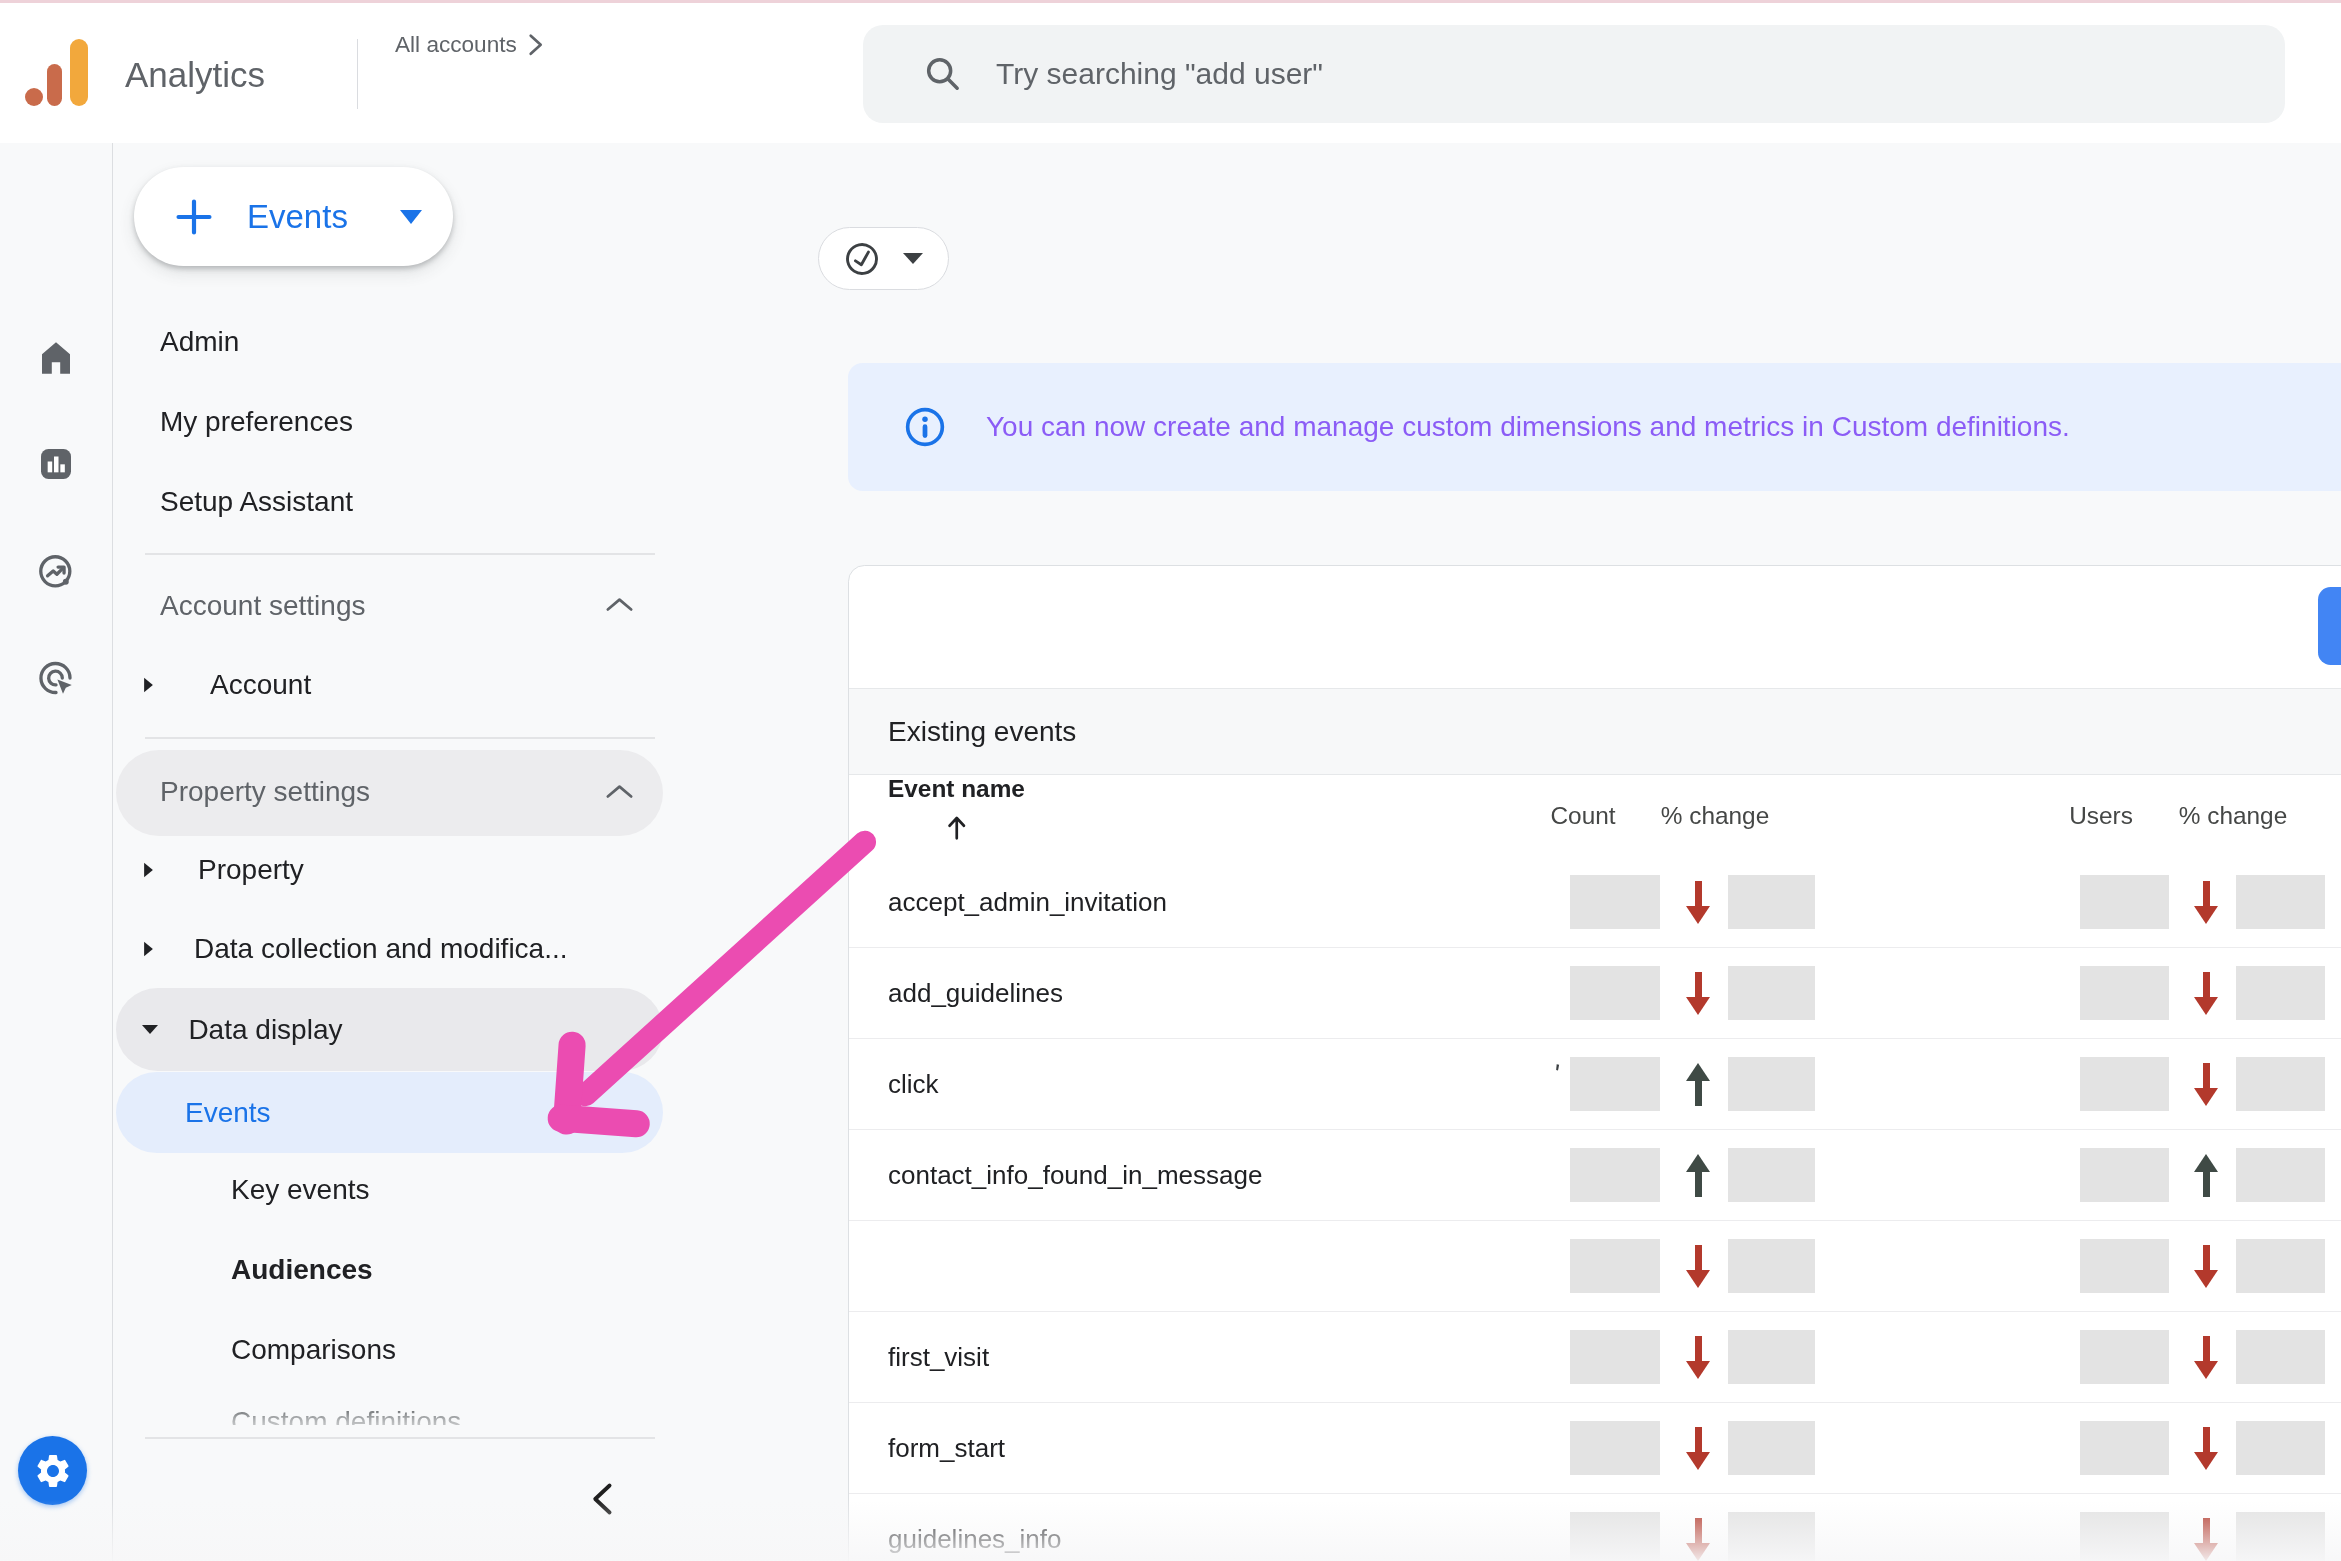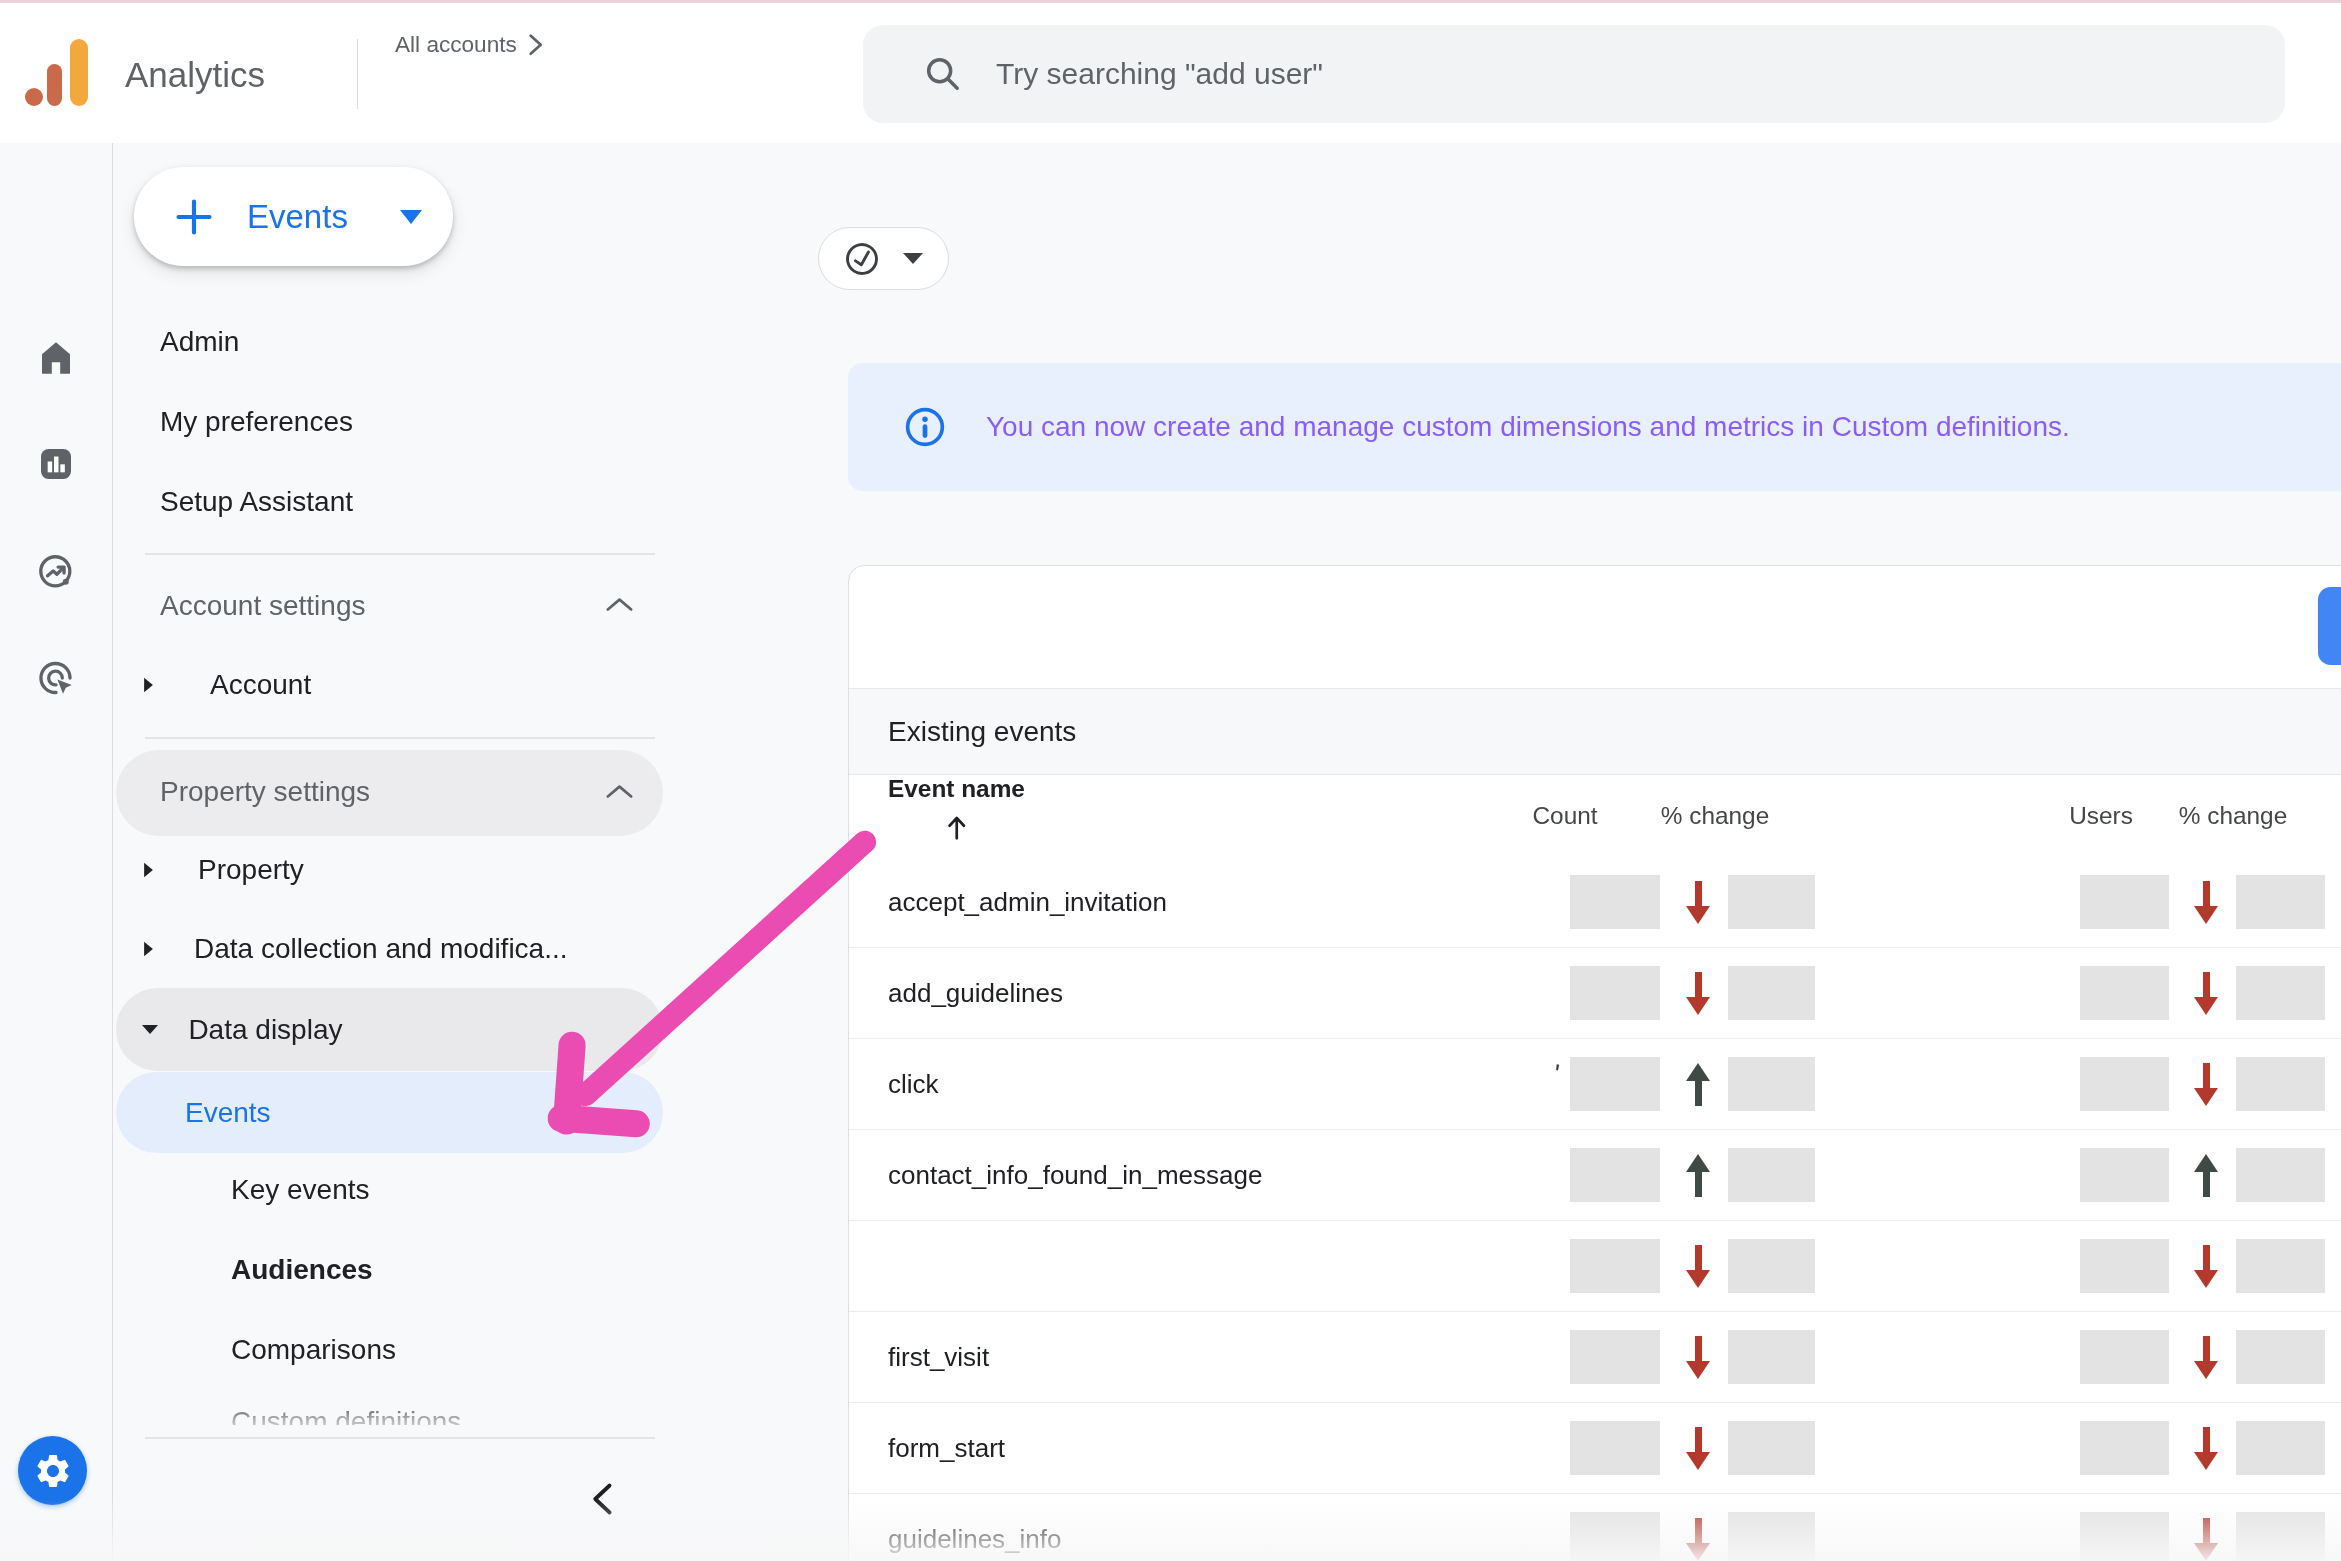--- a/index.html
+++ b/index.html
@@ -261,21 +261,21 @@
     <span class="section-title">Existing events</span>
   </div>
 
   <div class="thead">
     <div class="th name">
       <span>Event name</span>
       <svg width="23.5" height="27" viewBox="0 0 26 30">
           <path d="M13 27 V6 M5 13 L13 4.5 L21 13" stroke="#202124" stroke-width="3" fill="none" stroke-linecap="round" stroke-linejoin="round"></path>
         </svg>
     </div>
-    <div class="th" style="left:671px;width:90px;">Count</div>
+    <div class="th" style="left:689px;width:90px;">Count</div>
     <div class="th" style="left:798px;width:136px;">% change</div>
     <div class="th" style="left:1207px;width:90px;">Users</div>
     <div class="th" style="left:1316px;width:136px;">% change</div>
   </div>
 
   <div class="tbody">
       <div class="trow">
     <span class="ev-name">accept_admin_invitation</span>
 
     <span class="blk c1"></span>

